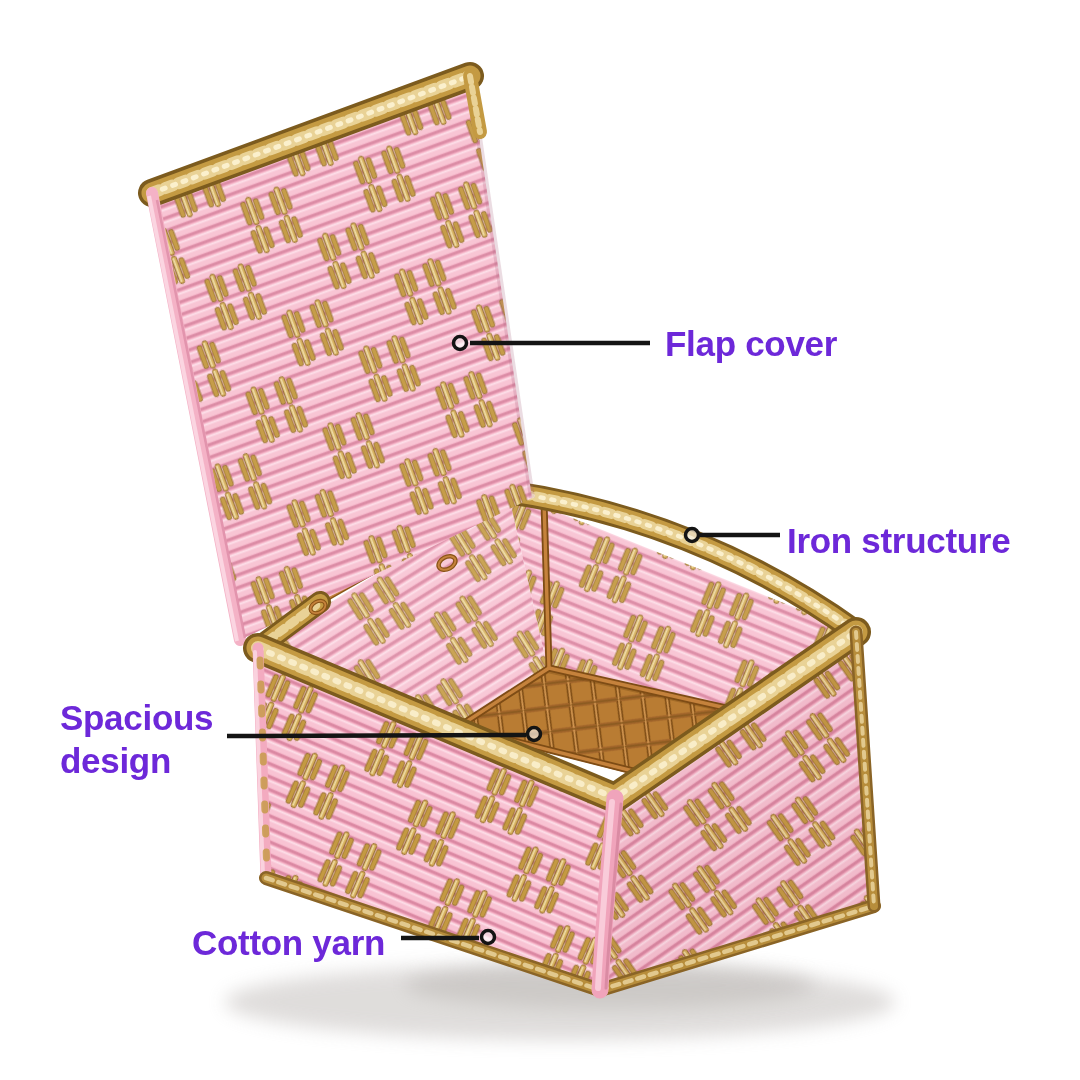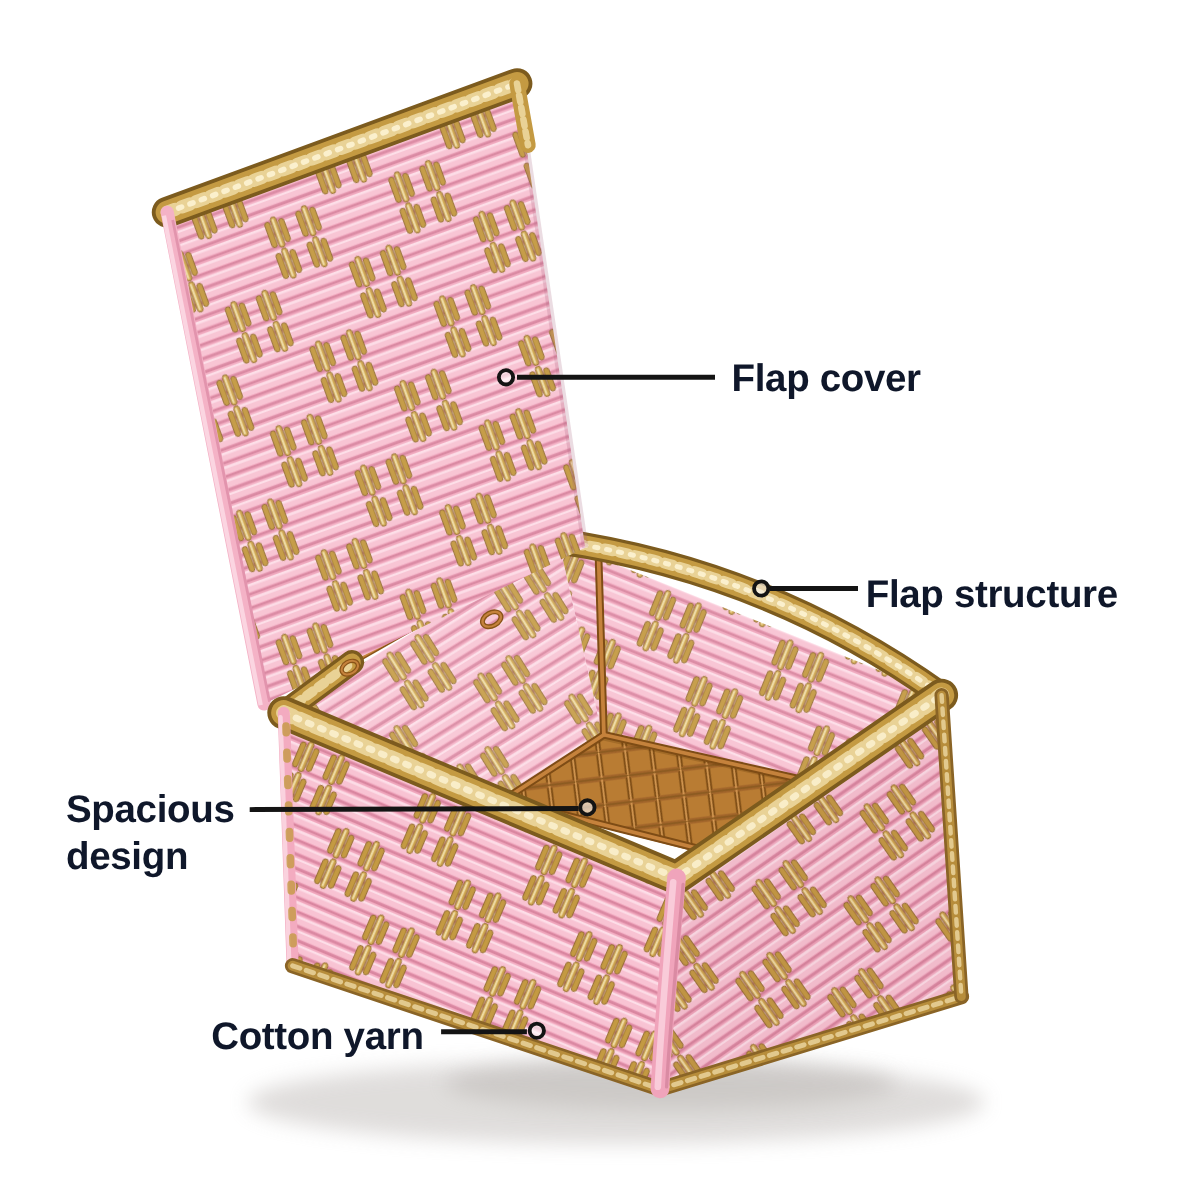--- a/index.html
+++ b/index.html
@@ -8,27 +8,27 @@
     font-family:"Liberation Sans", sans-serif;
   }
   .stage svg{position:absolute;left:0;top:0;}
   .callout-label{
     position:absolute;
     font-family:"Liberation Sans", sans-serif;
     font-weight:700;
     font-size:35px;
     line-height:43px;
     letter-spacing:-0.3px;
-    color:#0f172a;
+    color:#6d28d9;
     white-space:nowrap;
   }
   .callout-label.wrap{white-space:normal;}
   #lbl-flap{left:665px;top:322px;}
   #lbl-iron{left:787px;top:519px;}
-  #lbl-spacious{left:60px;top:714px;width:185px;}
+  #lbl-spacious{left:60px;top:696px;width:185px;}
   #lbl-cotton{left:192px;top:921px;}
 </style>
 </head>
 <body>
 
 <div class="stage">
 
   <svg width="1080" height="1080" viewBox="0 0 1080 1080" xmlns="http://www.w3.org/2000/svg" xmlns:xlink="http://www.w3.org/1999/xlink">
 
     <defs>
@@ -204,16 +204,16 @@
         <circle cx="534" cy="734" r="6.5" stroke-width="3.5" fill="rgba(255,255,255,0.6)"></circle>
       </g>
       <g>
         <line x1="401" y1="938" x2="479" y2="938" stroke-width="4.5"></line>
         <circle cx="488" cy="937" r="6.5" stroke-width="3.5" fill="rgba(255,255,255,0.6)"></circle>
       </g>
     </g>
   </svg>
 
   <div class="callout-label" id="lbl-flap">Flap cover</div>
-  <div class="callout-label" id="lbl-iron">Flap structure</div>
+  <div class="callout-label" id="lbl-iron">Iron structure</div>
   <div class="callout-label wrap" id="lbl-spacious">Spacious design</div>
   <div class="callout-label" id="lbl-cotton">Cotton yarn</div>
 </div>
 
 </body></html>

